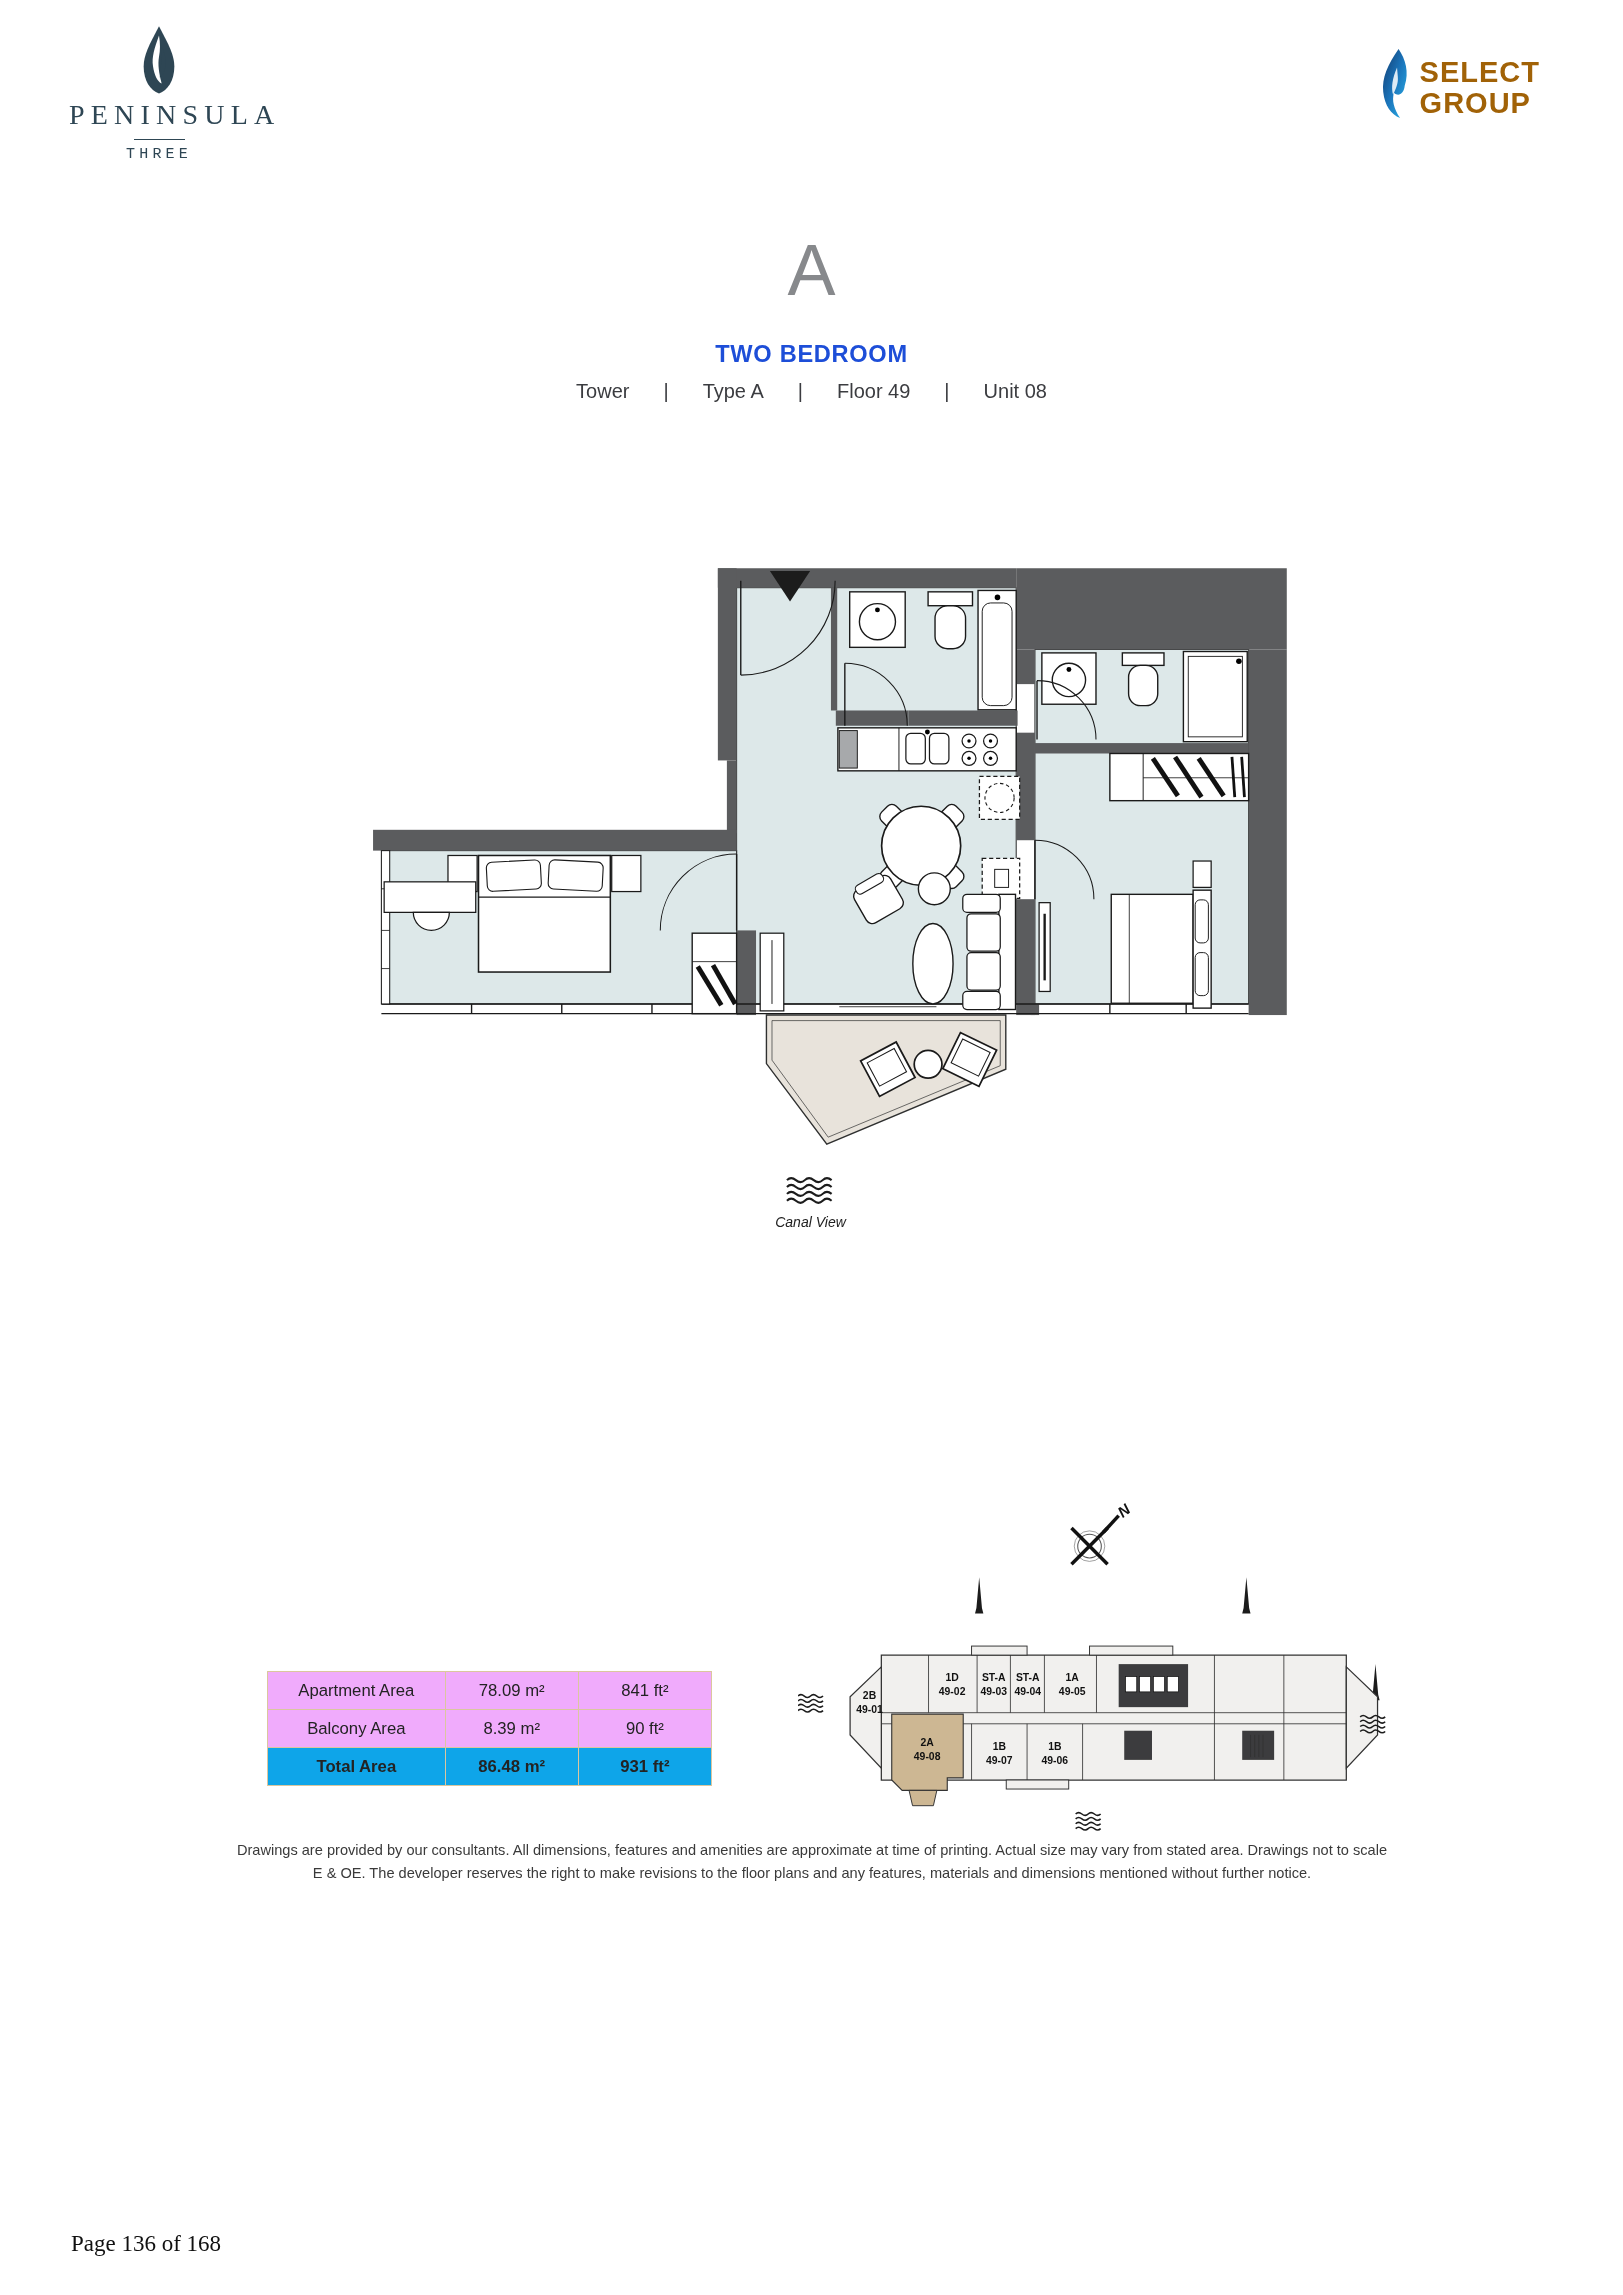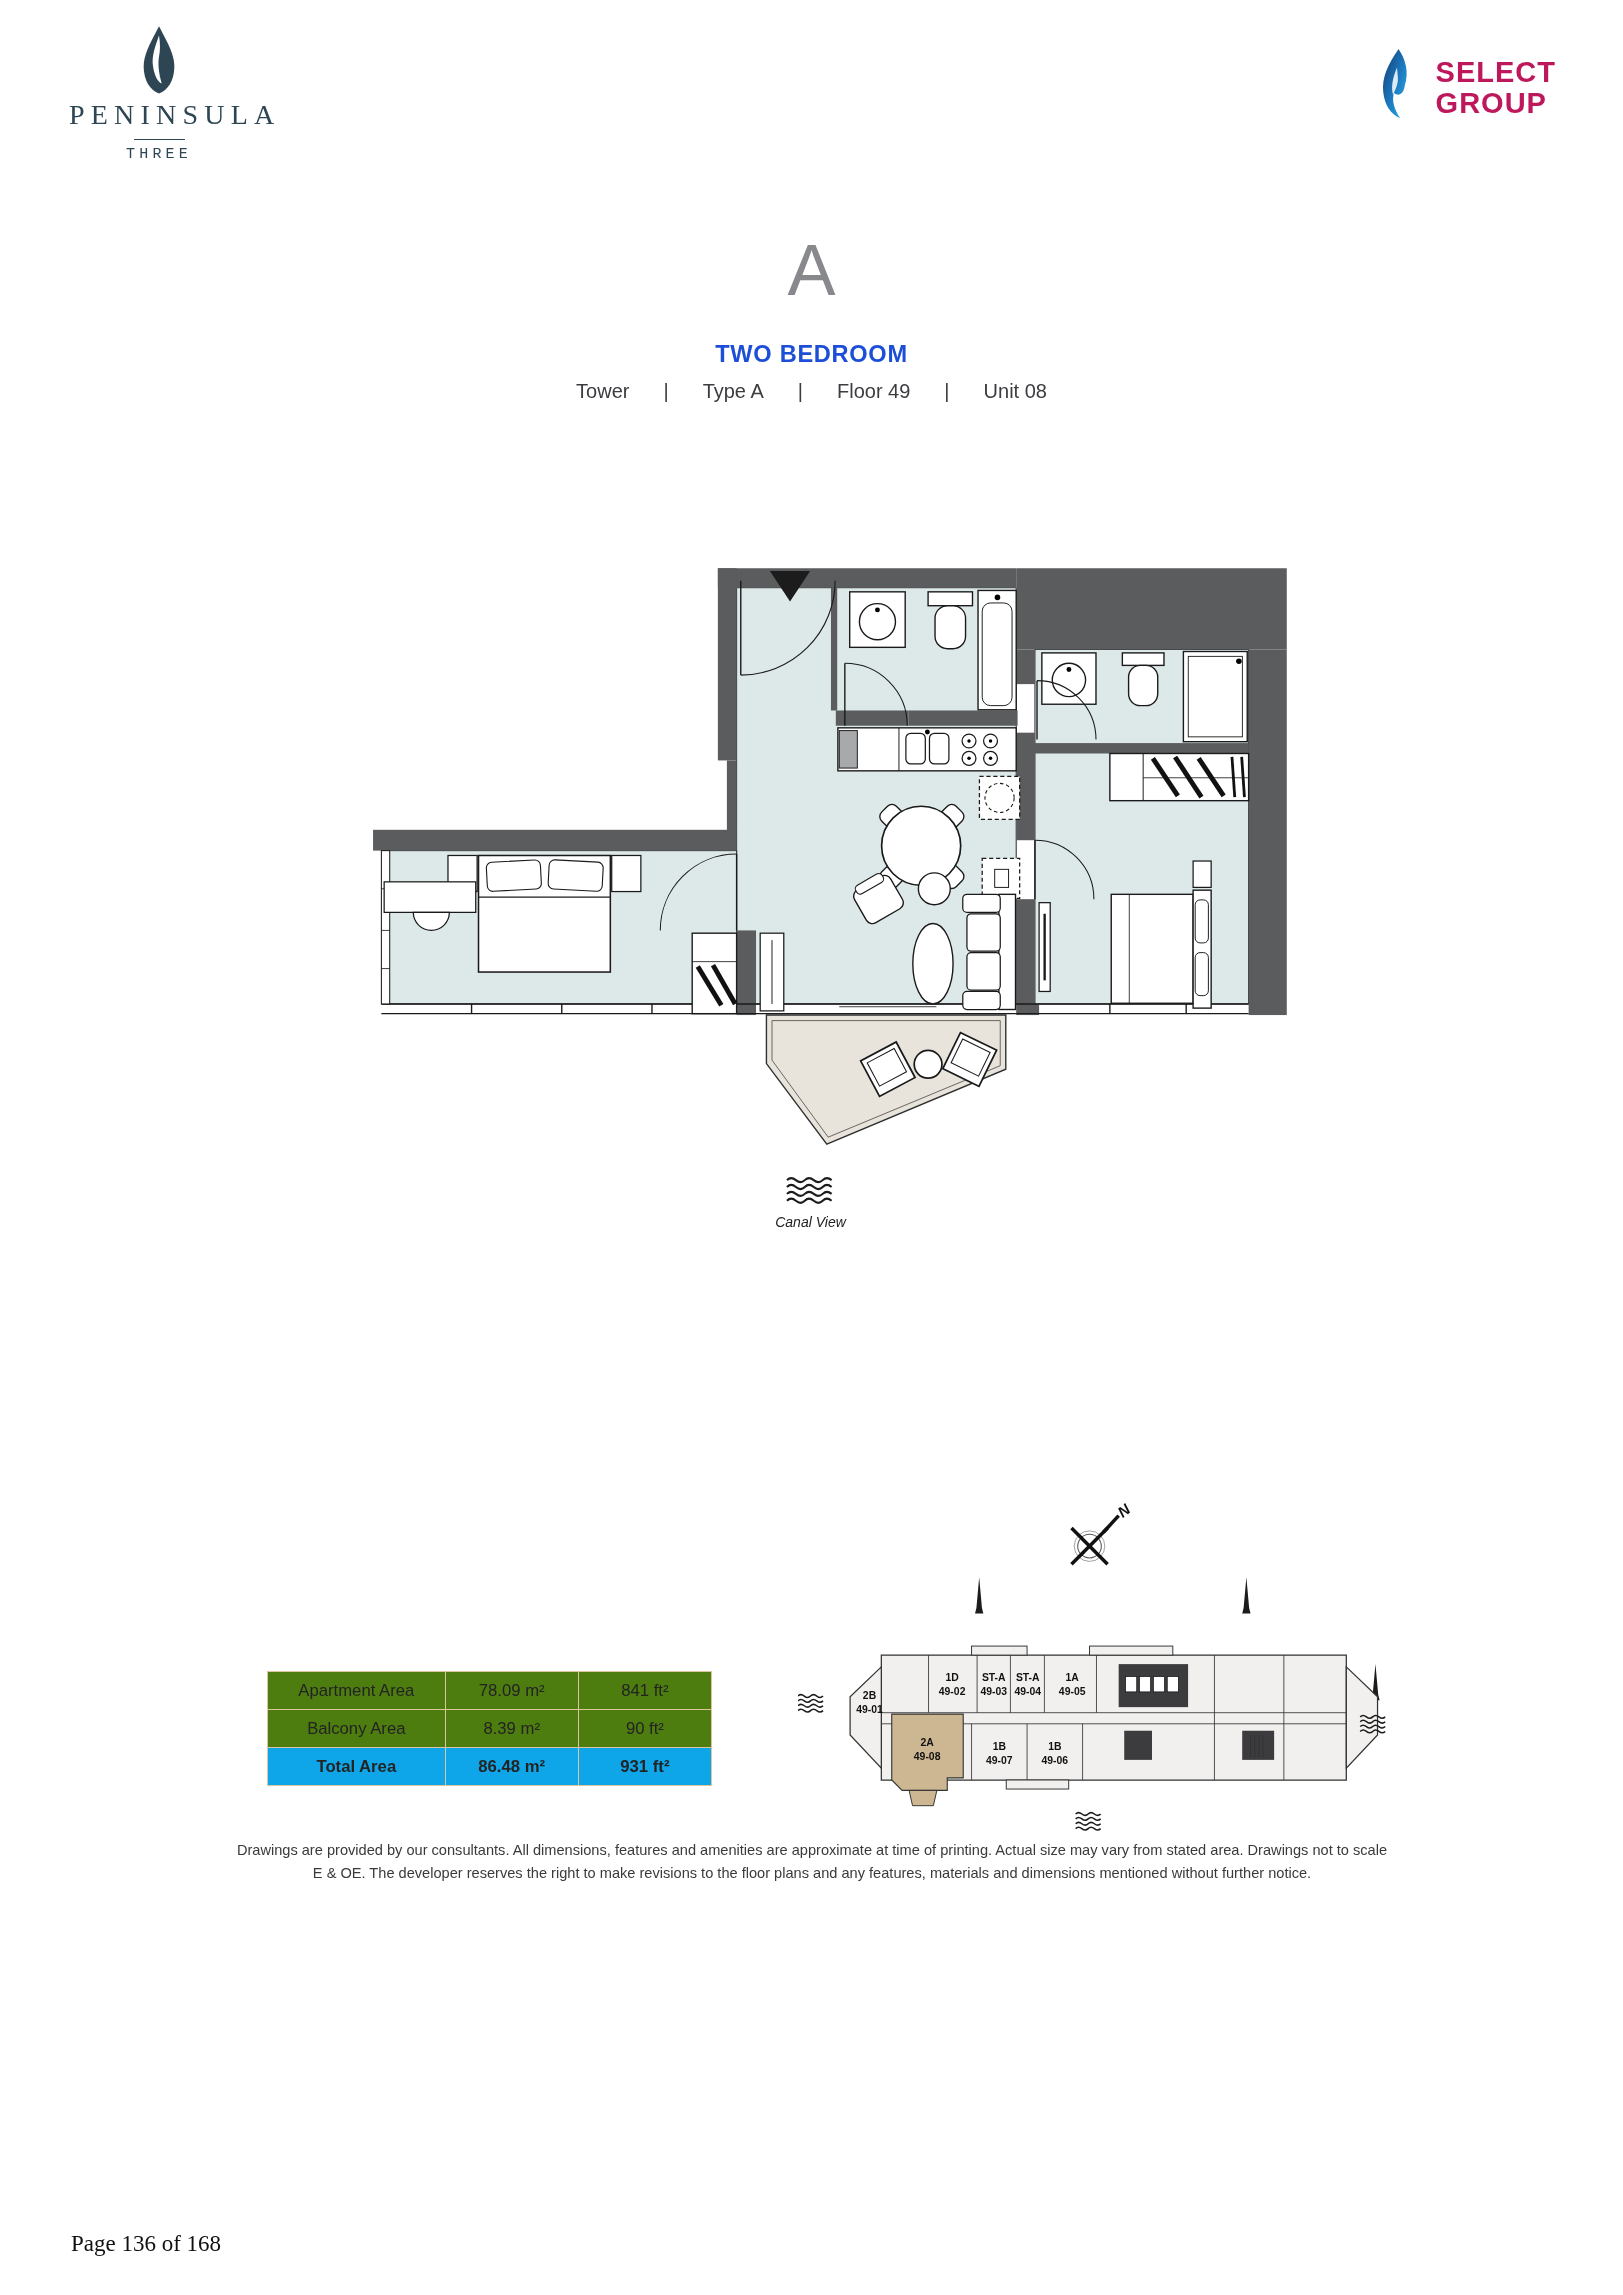--- a/index.html
+++ b/index.html
@@ -10,42 +10,42 @@
   .brand{position:absolute;left:69px;top:23.6px;width:180px;text-align:center;color:#2e4654;}
   .brand .drop{display:block;margin:0 auto 4.2px auto;}
   .brand .brand-name{font-family:"Liberation Serif",serif;font-size:28px;letter-spacing:6.2px;
                      color:#2e4654;white-space:nowrap;}
   .brand .divider{width:51px;height:1px;background:#2e4654;margin:8.3px auto 6.2px auto;}
   .brand .brand-sub{font-family:Liberation Mono, monospace;font-size:15px;letter-spacing:4.2px;color:#2e4654;}
 
   
   .devlogo{position:absolute;left:1377px;top:49px;display:flex;align-items:flex-start;}
   .devlogo .flame{margin-right:5.6px;}
-  .devlogo .devtext{font-size:29px;font-weight:700;color:#be185d;letter-spacing:1px;
-                    line-height:30.5px;margin-top:8.3px;margin-left:16px;}
+  .devlogo .devtext{font-size:29px;font-weight:700;color:#a16207;letter-spacing:1px;
+                    line-height:30.5px;margin-top:8.3px;}
 
   
   .type-letter{position:absolute;left:0;top:229px;width:1623px;text-align:center;
                font-size:72px;font-weight:400;color:#87898c;}
   .unit-title{position:absolute;left:0;top:341px;width:1623px;text-align:center;
               font-size:23.6px;font-weight:600;letter-spacing:0.7px;color:#1d4ed8;}
   .unit-meta{position:absolute;left:0;top:380px;width:1623px;text-align:center;
              font-size:20px;color:#3b3c40;}
   .unit-meta span{margin:0 16px;}
   .unit-meta .sep{margin:0 18px;color:#3b3c40;}
 
   
   .plan{position:absolute;left:312px;top:514px;}
   .canal{position:absolute;left:741px;top:1176px;width:139px;text-align:center;}
   .canal .canal-label{font-size:14px;font-weight:500;color:#222;margin-top:2.8px;font-style:italic;}
 
   
   .area-table{position:absolute;left:267px;top:1671px;width:445px;border-collapse:collapse;
               font-size:16.7px;color:#232323;}
-  .area-table td{border:1px solid #dbc69e;height:35px;text-align:center;background:#4d7c0f;}
+  .area-table td{border:1px solid #dbc69e;height:35px;text-align:center;background:#f0abfc;}
   .area-table td.lbl{width:40%;}
   .area-table td.val{width:30%;}
   .area-table tr.total td{background:#0ea5e9;font-weight:700;}
 
   
   .keyplan{position:absolute;left:798px;top:1492px;}
 
   
   .disclaimer{position:absolute;left:236px;top:1839px;width:1152px;text-align:center;
               font-size:14.6px;line-height:1.6;color:#3a3a3a;}

